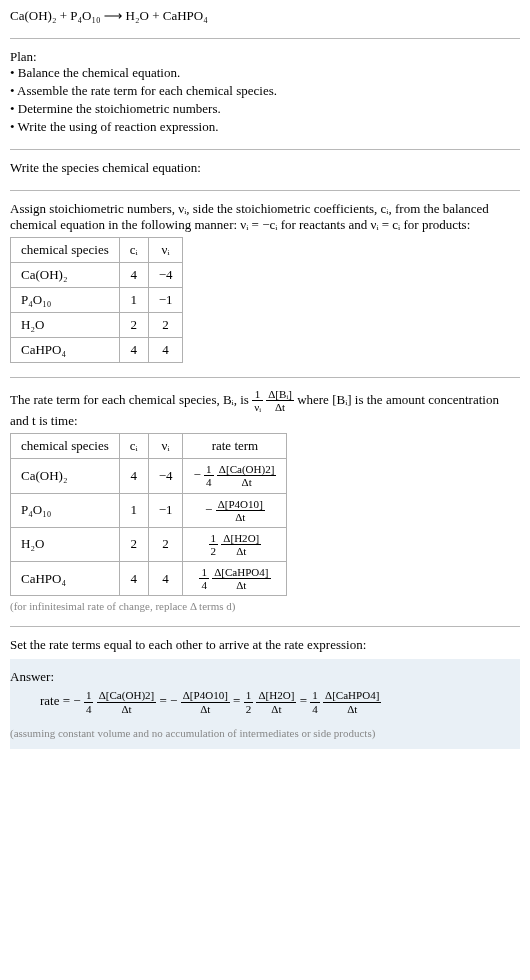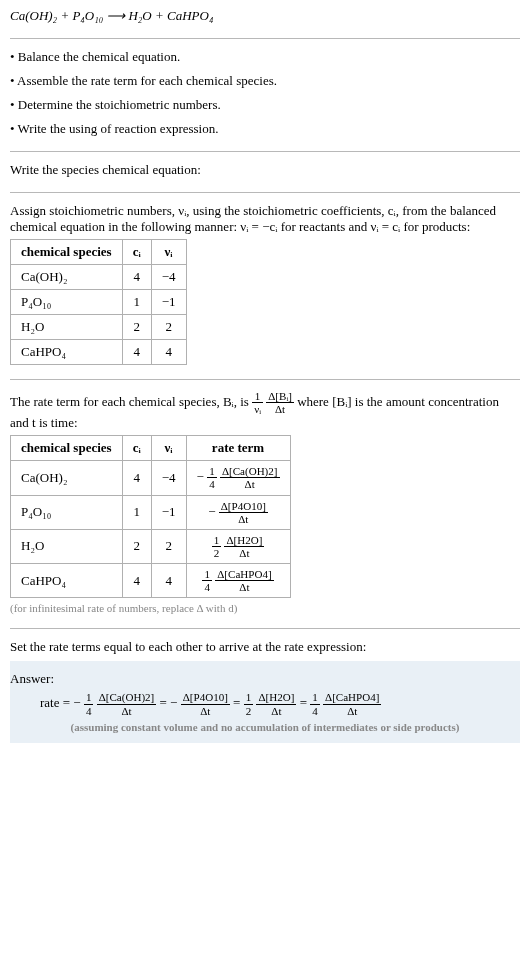--- a/index.html
+++ b/index.html
@@ -13,74 +13,70 @@
       color: #000;
       background: #fff;
       width: 530px;
       padding: 8px 10px;
     }
     .section {
       margin-bottom: 14px;
     }
     .equation {
       font-family: Georgia, serif;
-      font-style: italic;
     }
     hr {
       border: none;
       border-top: 1px solid #b8b8b8;
       margin: 10px 0;
     }
     .plan-list {
       margin-left: 0;
     }
     .plan-item {
       margin-bottom: 2px;
-      margin-top: 8px;
     }
     table {
       border-collapse: collapse;
       margin-top: 4px;
       margin-bottom: 4px;
     }
     th, td {
       border: 1px solid #b0b0b0;
       padding: 4px 10px;
       text-align: left;
       font-weight: normal;
     }
     th {
       background: #fff;
-      font-weight: bold;
     }
     td.center, th.center {
       text-align: center;
     }
     .footnote {
       font-size: 11px;
       color: #888;
       margin-top: 2px;
     }
     .answer-box {
       background: #e9f0f6;
       padding: 10px 0;
       margin-top: 6px;
     }
     .answer-label {
       margin-bottom: 4px;
     }
     .answer-eq {
       margin-left: 30px;
-      margin-bottom: 4px;
+      margin-bottom: 12px;
     }
     .answer-note {
       font-size: 11px;
       color: #888;
-      text-align: center;
-      font-weight: bold;
+      text-align: left;
     }
     .frac {
       display: inline-block;
       vertical-align: middle;
       text-align: center;
       font-size: 0.85em;
     }
     .frac .num {
       display: block;
       border-bottom: 1px solid #000;
@@ -99,38 +95,39 @@
 </head>
 <body>
 
 <div class="section">
   <div class="equation">Ca(OH)₂ + P₄O₁₀ ⟶ H₂O + CaHPO₄</div>
 </div>
 
 <hr>
 
 <div class="section">
+  <div>Plan:</div>
   <div class="plan-list">
     <div class="plan-item">• Balance the chemical equation.</div>
     <div class="plan-item">• Assemble the rate term for each chemical species.</div>
     <div class="plan-item">• Determine the stoichiometric numbers.</div>
     <div class="plan-item">• Write the using of reaction expression.</div>
   </div>
 </div>
 
 <hr>
 
 <div class="section">
   <div>Write the species chemical equation:</div>
 </div>
 
 <hr>
 
 <div class="section">
-  <div>Assign stoichiometric numbers, νᵢ, using the stoichiometric coefficients, cᵢ, from the balanced chemical equation in the following manner: νᵢ = −cᵢ for reactants and νᵢ = cᵢ for products:</div>
+  <div>Assign stoichiometric numbers, νᵢ, side the stoichiometric coefficients, cᵢ, from the balanced chemical equation in the following manner: νᵢ = −cᵢ for reactants and νᵢ = cᵢ for products:</div>
   <table>
     <tbody>
         <tr>
       <th>chemical species</th>
       <th class="center">cᵢ</th>
       <th class="center">νᵢ</th>
     </tr>
     <tr>
       <td>Ca(OH)₂</td>
       <td class="center">4</td>
@@ -216,21 +213,21 @@
       <td class="center">4</td>
       <td class="center rate-cell">
         <span></span>
         <span class="frac"><span class="num">1</span><span class="den">4</span></span>
         <span> </span>
         <span class="frac"><span class="num">Δ[CaHPO4]</span><span class="den">Δt</span></span>
       </td>
     </tr>
   </tbody>
     </table>
-  <div class="footnote">(for infinitesimal rate of numbers, replace Δ with d)</div>
+  <div class="footnote">(for infinitesimal rate of change, replace Δ terms d)</div>
 </div>
 
 <hr>
 
 <div class="section">
   <div>Set the rate terms equal to each other to arrive at the rate expression:</div>
   <div class="answer-box">
     <div class="answer-label">Answer:</div>
     <div class="answer-eq">
       <span>rate = </span>

